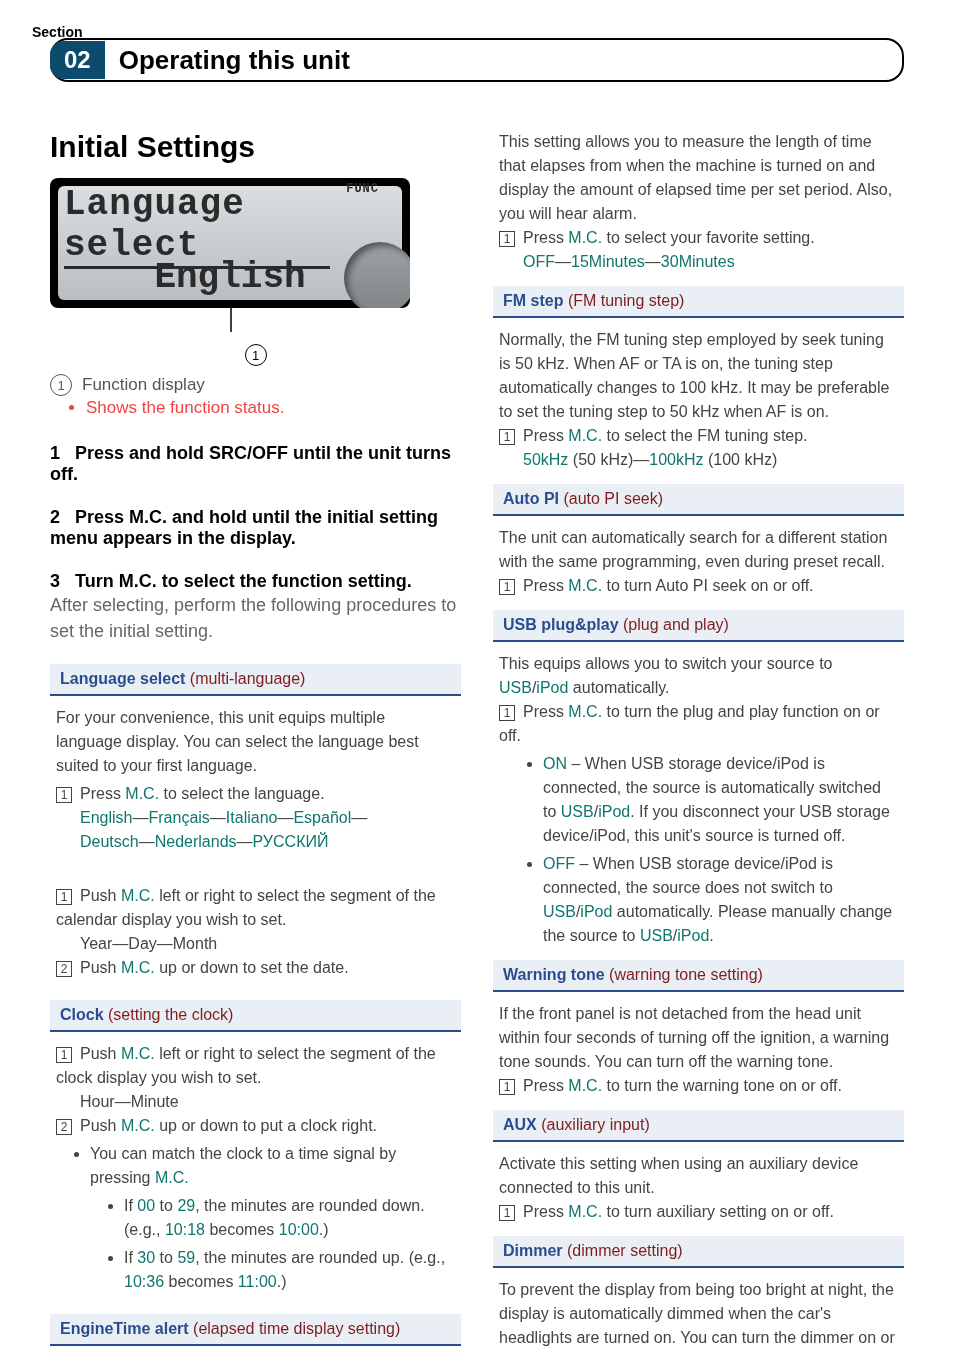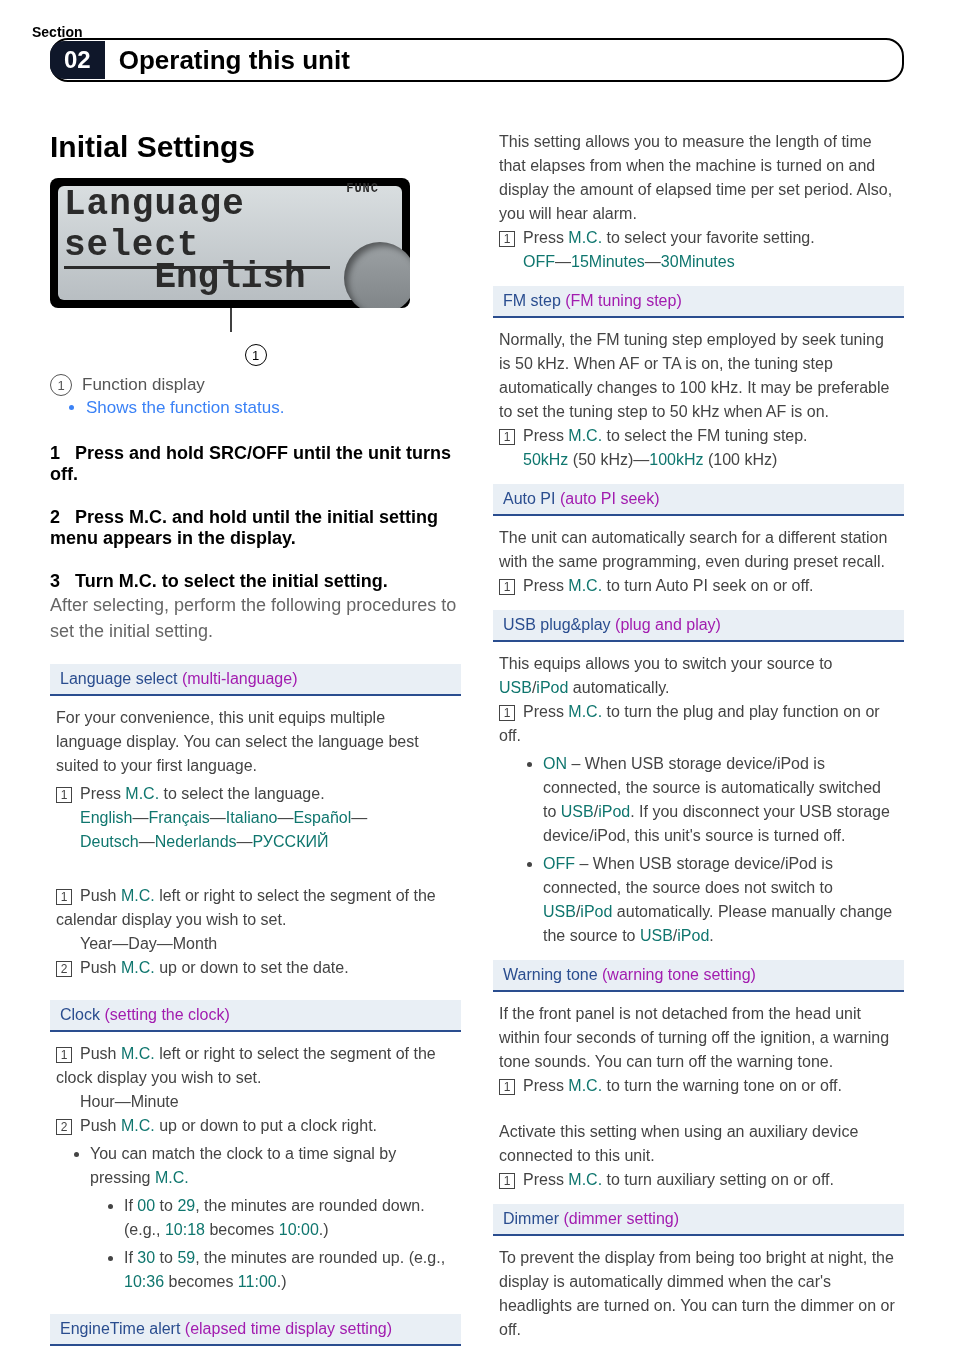--- a/index.html
+++ b/index.html
@@ -1,42 +1,42 @@
 <!DOCTYPE html>
 <html><head>
 <meta charset="utf-8">
 <style>
   * { box-sizing: border-box; margin: 0; padding: 0; }
   html, body { width: 954px; background: #fff; font-family: Arial, Helvetica, sans-serif; color: #000; }
   .page { width: 954px; padding: 24px 50px 60px 50px; position: relative; }
   .section-label { font-size: 14px; font-weight: bold; margin-left: -18px; margin-bottom: -2px; }
   .header-bar { display: flex; align-items: center; border: 2px solid #000; border-radius: 18px; height: 44px; padding: 0 18px 0 0; margin-bottom: 48px; }
-  .header-num { background: #0f172a; color: #fff; font-weight: bold; font-size: 24px; border-radius: 14px 0 0 14px; padding: 5px 14px; margin: -2px 14px -2px -2px; }
+  .header-num { background: #0c4a6e; color: #fff; font-weight: bold; font-size: 24px; border-radius: 14px 0 0 14px; padding: 5px 14px; margin: -2px 14px -2px -2px; }
   .header-title { font-weight: bold; font-size: 26px; }
   .cols { display: flex; gap: 32px; }
   .col { flex: 1 1 0; min-width: 0; }
   h1.main { font-size: 30px; font-weight: bold; margin-bottom: 14px; }
   .lcd { width: 360px; height: 130px; background: #000; border-radius: 8px; position: relative; overflow: hidden; }
   .lcd-face { position:absolute; inset:8px 8px 8px 8px; border-radius:6px; background: linear-gradient(#d9dee0,#b8bec2); }
   .lcd-row1 { position:absolute; top:6px; left:14px; right:80px; font-family: "Courier New", monospace; font-size:36px; font-weight:bold; color:#2b2b2b; border-bottom:3px solid #2b2b2b; letter-spacing:1px; }
   .lcd-row2 { position:absolute; bottom:10px; left:0; right:0; text-align:center; font-family:"Courier New",monospace; font-size:36px; font-weight:bold; color:#2b2b2b; }
   .lcd-label-func { position:absolute; top:4px; right:31px; color:#2b2b2b; font-family:"Courier New",monospace; font-size:12px; font-weight:bold; letter-spacing:1px; }
   .lcd-knob-shadow { position:absolute; right:-6px; bottom:-6px; width:72px; height:72px; border-radius:50%; box-shadow: inset 4px 4px 6px rgba(0,0,0,.45); background: linear-gradient(#9da2a5,#7e8386); }
   .callout-line { display:block; margin:0 auto 6px auto; }
   .callout-circle { display:flex; align-items:center; justify-content:center; width:22px; height:22px; border:1.5px solid #000; border-radius:50%; font-size:13px; margin:0 auto; }
-  .bullet-list li { list-style: disc; margin-left: 36px; font-size:17px; color:#3b82f6; line-height:1.45; }
+  .bullet-list li { list-style: disc; margin-left: 36px; font-size:17px; color:#ef4444; line-height:1.45; }
   .fn-display { font-size:17px; color:#555; margin-top:8px; }
   .fn-display .num { display:inline-flex; width:22px; height:22px; align-items:center; justify-content:center; border:1.5px solid #555; border-radius:50%; font-size:13px; margin-right:10px; }
   .step { margin-top:22px; font-size:18px; }
   .step .b { font-weight:bold; }
   .step-desc { font-size:18px; color:#666; line-height:1.45; }
   .opt-block { margin-top:20px; }
   .opt-head { background:#e9eff5; padding:6px 10px; border-bottom:2px solid #2a4d8f; font-size:16px; }
-  .opt-head b { color:#2a4d8f; font-weight:normal; }
-  .opt-head span.sub { color:#a21caf;margin-top:24px; }
+  .opt-head b { color:#2a4d8f; font-weight:bold; }
+  .opt-head span.sub { color:#7f1d1d;margin-top:24px; }
   .opt-body { padding:10px 6px 0 6px; font-size:16px; color:#444; line-height:1.5; }
   .boxnum { display:inline-block; width:16px; height:16px; border:1.2px solid #444; font-size:12px; text-align:center; line-height:14px; margin-right:8px; }
   .inline-bold { font-weight:normal; color:#0f766e; }
   ul.dash > li { list-style: disc; margin-left:34px; margin-top:4px; }
 </style>
 </head>
 <body>
 
 <div class="page">
 
@@ -72,21 +72,21 @@
         <li>Shows the function status.</li>
       </ul>
 
       <div class="step">
         <span class="b">1</span>&nbsp;&nbsp;&nbsp;<span class="b">Press and hold SRC/OFF until the unit turns off.</span>
       </div>
       <div class="step">
         <span class="b">2</span>&nbsp;&nbsp;&nbsp;<span class="b">Press M.C. and hold until the initial setting menu appears in the display.</span>
       </div>
       <div class="step">
-        <span class="b">3</span>&nbsp;&nbsp;&nbsp;<span class="b">Turn M.C. to select the initial setting.</span>
+        <span class="b">3</span>&nbsp;&nbsp;&nbsp;<span class="b">Turn M.C. to select the function setting.</span>
       </div>
       <div class="step-desc">After selecting, perform the following procedures to set the initial setting.</div>
 
       <div class="opt-block">
         <div class="opt-head"><b>Language select</b><span class="sub"> (multi-language)</span></div>
         <div class="opt-body">
           <div>For your convenience, this unit equips multiple language display. You can select the language best suited to your first language.</div>
           <div style="margin-top:4px;"><span class="boxnum">1</span><span>Press </span><span class="inline-bold">M.C.</span><span> to select the language.</span></div>
           <div style="margin-left:24px;">
             <span class="inline-bold">English</span><span>—</span><span class="inline-bold">Français</span><span>—</span><span class="inline-bold">Italiano</span><span>—</span><span class="inline-bold">Español</span><span>—</span><br>
@@ -167,20 +167,21 @@
 
       <div class="opt-block" style="margin-top:12px;">
         <div class="opt-head"><b>Warning tone</b><span class="sub"> (warning tone setting)</span></div>
         <div class="opt-body">
           <div>If the front panel is not detached from the head unit within four seconds of turning off the ignition, a warning tone sounds. You can turn off the warning tone.</div>
           <div><span class="boxnum">1</span><span>Press </span><span class="inline-bold">M.C.</span><span> to turn the warning tone on or off.</span></div>
         </div>
       </div>
 
       <div class="opt-block" style="margin-top:12px;">
+        <div class="opt-head"><b>AUX</b><span class="sub"> (auxiliary input)</span></div>
         <div class="opt-body">
           <div>Activate this setting when using an auxiliary device connected to this unit.</div>
           <div><span class="boxnum">1</span><span>Press </span><span class="inline-bold">M.C.</span><span> to turn auxiliary setting on or off.</span></div>
         </div>
       </div>
 
       <div class="opt-block" style="margin-top:12px;">
         <div class="opt-head"><b>Dimmer</b><span class="sub"> (dimmer setting)</span></div>
         <div class="opt-body">
           <div>To prevent the display from being too bright at night, the display is automatically dimmed when the car's headlights are turned on. You can turn the dimmer on or off.</div>

